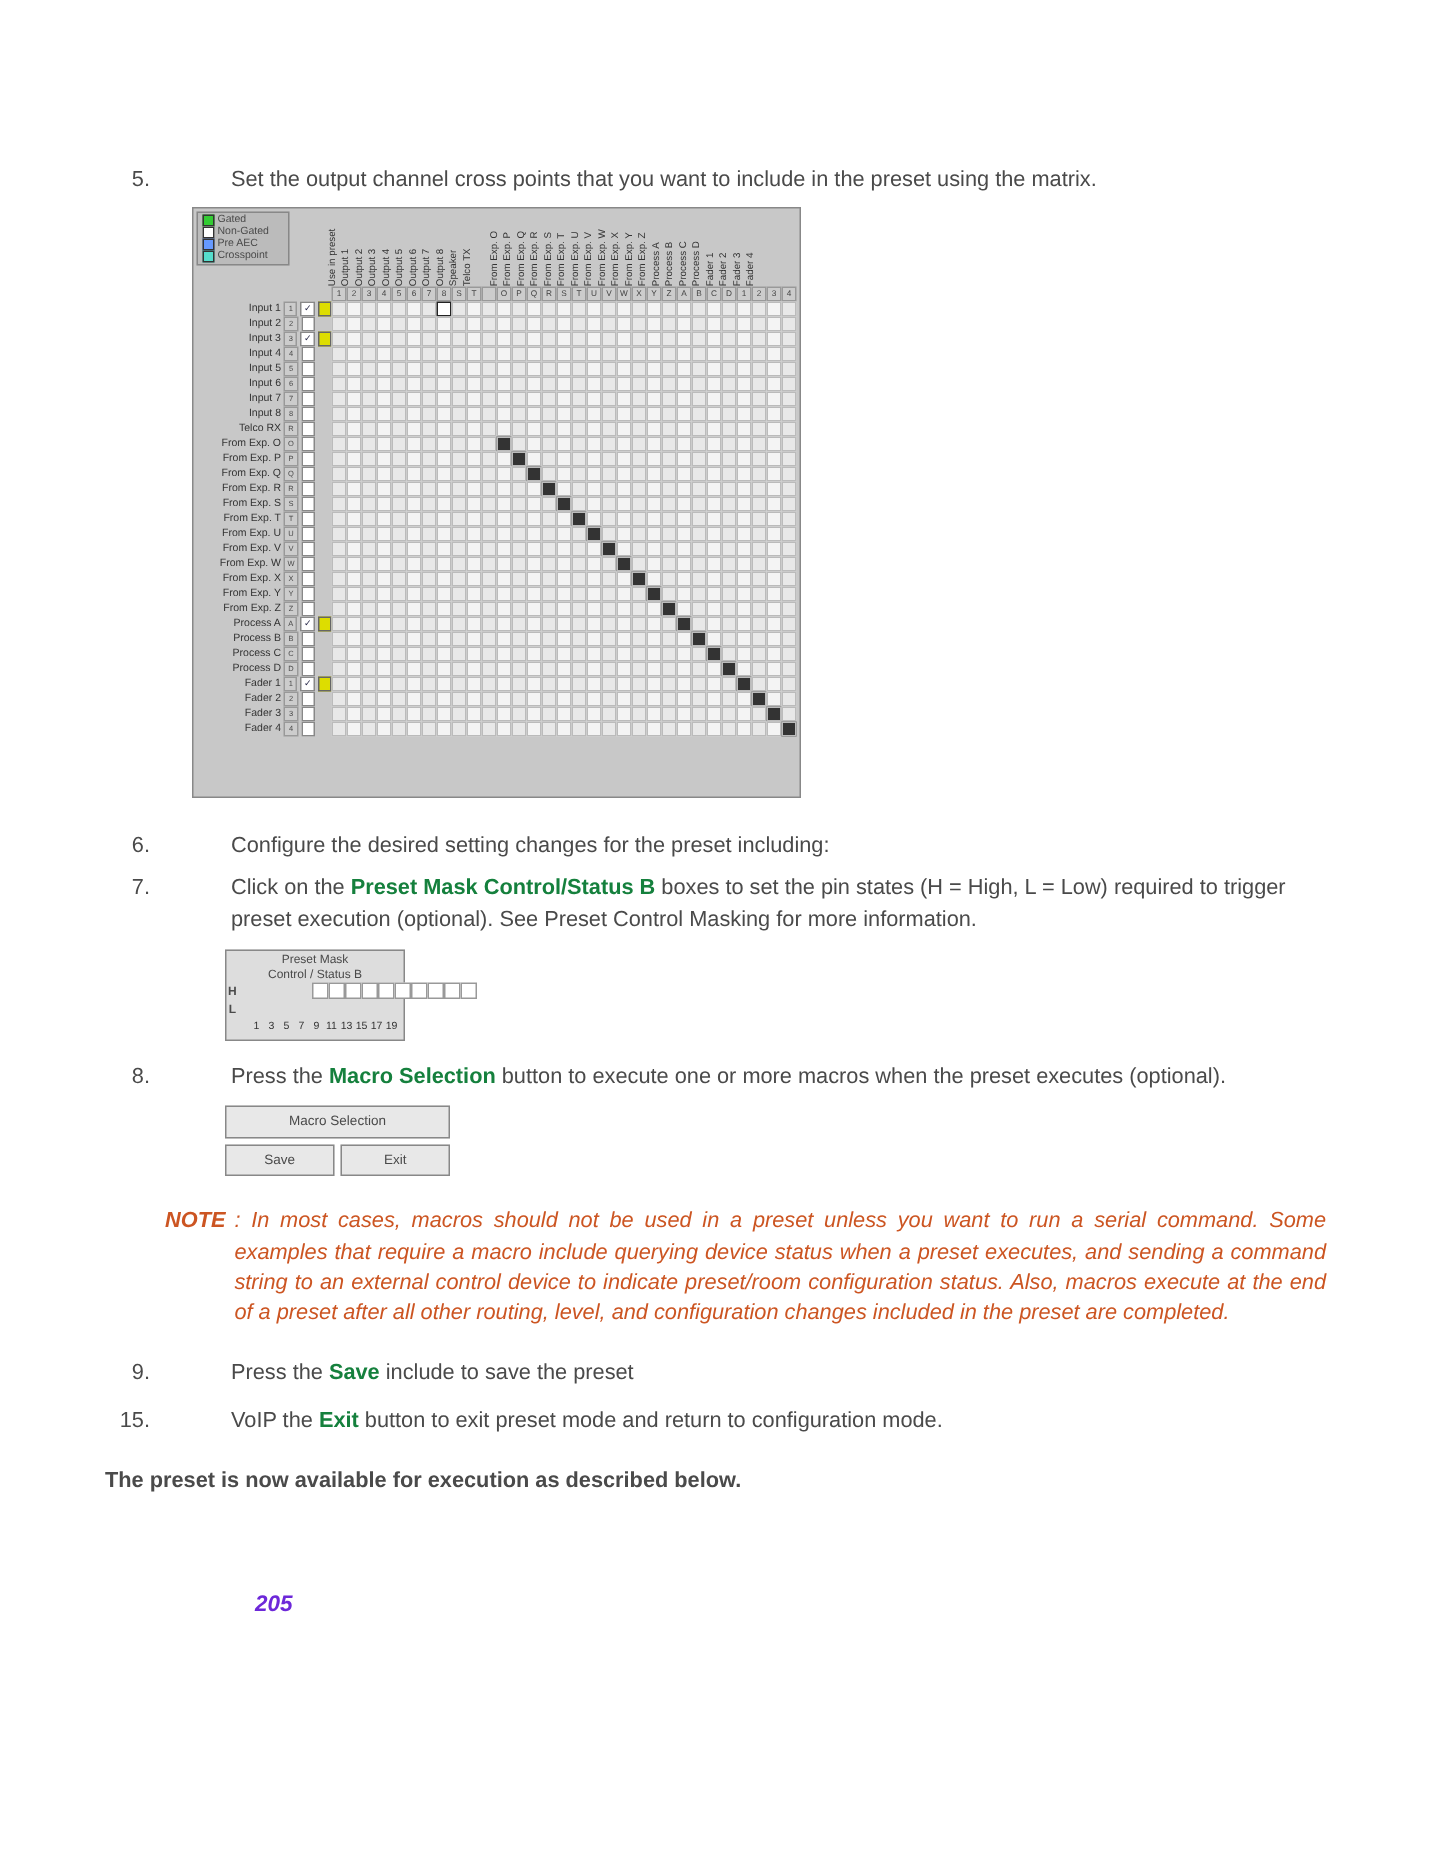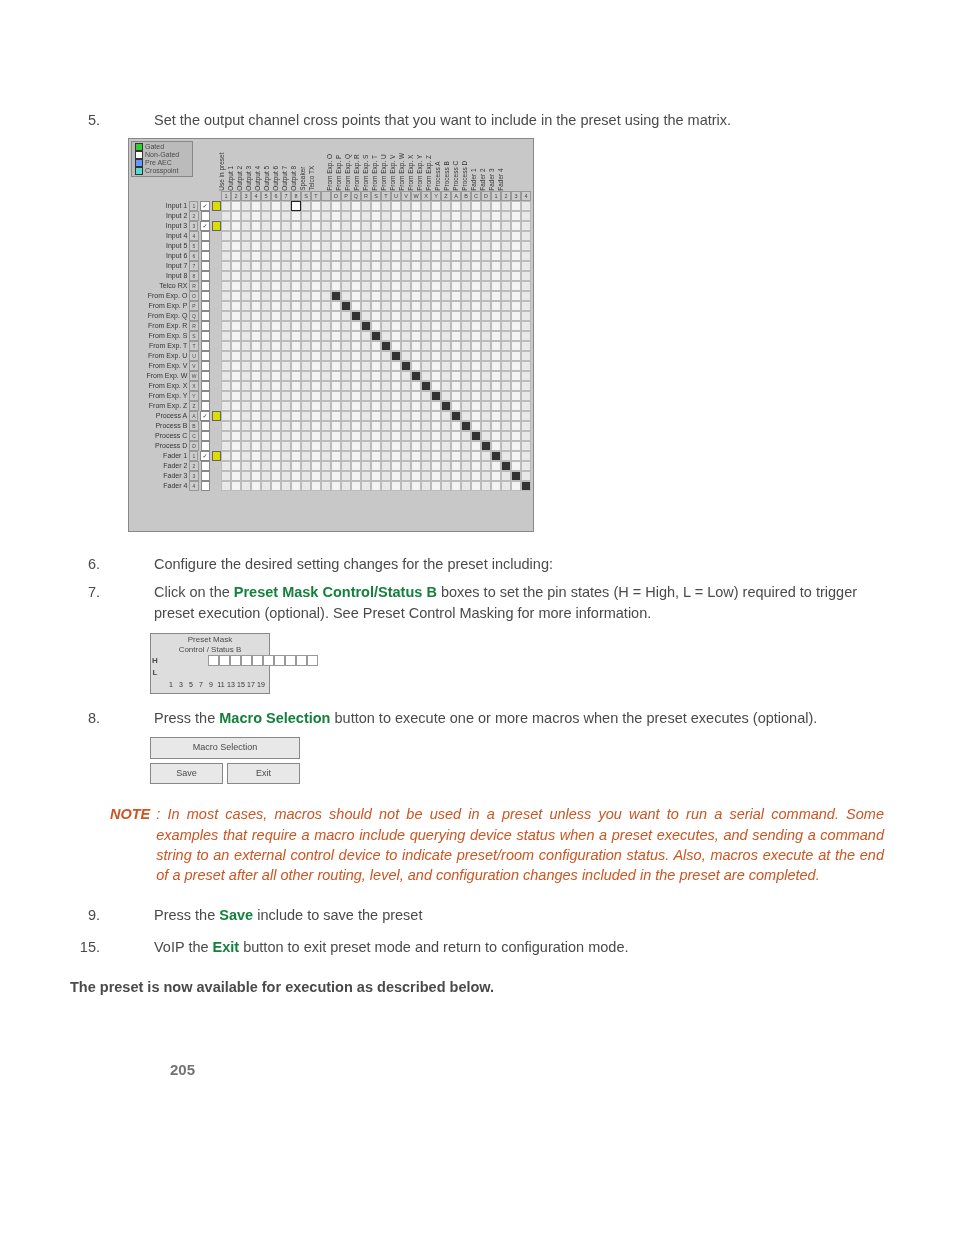--- a/index.html
+++ b/index.html
@@ -46,22 +46,23 @@
     line-height:1.4;
     font-style:italic;
   }
   .note-block .note-label {font-weight:bold; flex:0 0 auto; }
   .note-block .note-text {flex:1; padding-left:6px;}
   strong {font-weight:bold;color:#15803d;}
   .page-number {
     margin-top:60px;
     margin-left:100px;
     font-weight:bold;
+    font-style:italic;
     font-size:15px;
-    color:#737373;
+    color:#6d28d9;
   }
 
   
   .matrix-wrap {
     width:400px;
     margin:6px 0 22px 58px;
     background:var(--matrix-bg);
     border:1px solid #888;
     padding:2px 2px 40px 2px;
     font-family:Arial,sans-serif;

